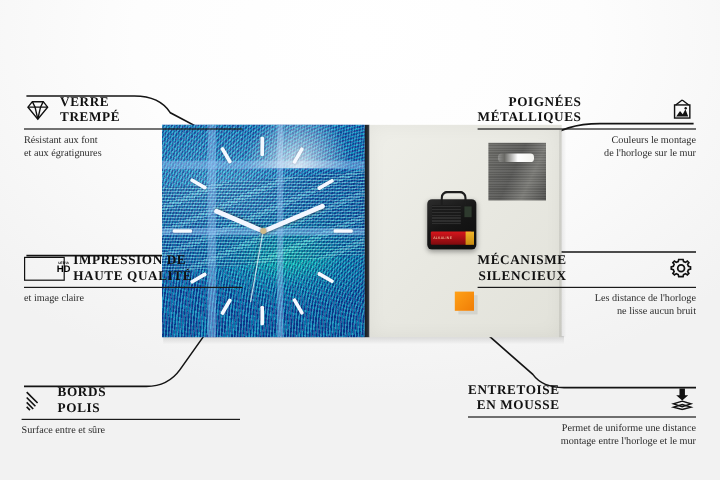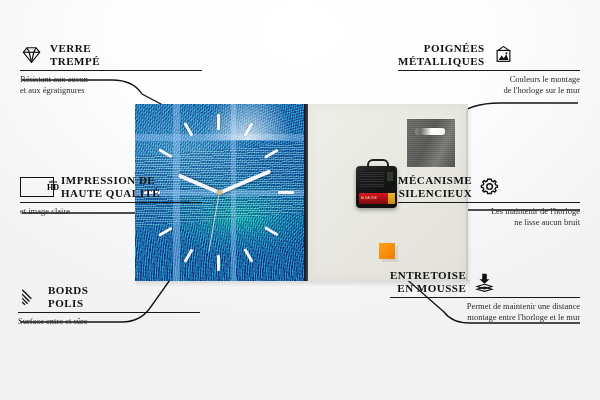--- a/index.html
+++ b/index.html
@@ -70,36 +70,36 @@
     font-family:"Liberation Sans",sans-serif;letter-spacing:.2px;}
   .foam{position:absolute;left:71px;top:139px;width:16px;height:16px;
     background:linear-gradient(135deg,#ffa117,#f07d06);
     box-shadow:3px 3px 0 rgba(0,0,0,.08);}
   .back-shadow{position:absolute;right:-4px;top:4px;width:6px;height:173px;
     background:linear-gradient(90deg,rgba(0,0,0,.10),rgba(0,0,0,0));}
   .floor-shadow{position:absolute;left:136px;top:280px;width:334px;height:7px;
     background:linear-gradient(180deg,rgba(0,0,0,.13),rgba(0,0,0,0));}
 
   
-  .callout{position:absolute;width:182px;}
+  .callout{position:absolute;width:182px;margin-top:37px;}
   .callout.right{text-align:right;}
   .co-head{display:flex;align-items:center;gap:7px;}
-  .callout.right .co-head{justify-content:flex-start;}
+  .callout.right .co-head{justify-content:space-between;}
   .co-title{font-size:11px;font-weight:bold;letter-spacing:.5px;color:#111;
     line-height:12.5px;text-transform:uppercase;}
   .co-rule{height:1px;background:#1a1a1a;margin:3px 0 3px;}
   .co-sub{font-size:8.5px;color:#2b2b2b;line-height:10.5px;}
   .ico{width:23px;height:20px;flex:0 0 23px;}
   .ico svg{display:block;width:23px;height:20px;}
 
   .conn{position:absolute;left:0;top:0;width:600px;height:400px;pointer-events:none;}
 
   .hd-box{display:inline-flex;flex-direction:column;align-items:center;justify-content:center;
     width:23px;height:20px;border:1.3px solid #111;box-sizing:border-box;
-    font-family:Liberation Serif, serif;line-height:1;padding-left:32px;}
+    font-family:Liberation Sans, sans-serif;line-height:1;padding-left:32px;}
   .hd-ultra{font-size:3.6px;font-weight:bold;letter-spacing:.2px;}
   .hd-hd{font-size:8px;font-weight:bold;}
 </style>
 </head>
 <body>
 
 <div id="stage">
 
   <svg class="conn" viewBox="0 0 600 400">
     <g fill="none" stroke="#141414" stroke-width="1.3">
@@ -182,21 +182,21 @@
               <path d="M17 3 L14.5 8 L12 19"></path>
         </g>
           </svg>
       </span>
       <div>
         <div class="co-title">VERRE</div>
         <div class="co-title">TREMPÉ</div>
       </div>
     </div>
     <div class="co-rule"></div>
-    <div class="co-sub">Résistant aux aucun</div>
+    <div class="co-sub">Résistant aux font</div>
     <div class="co-sub">et aux égratignures</div>
   </div>
 
   <div class="callout" style="left:20px;top:174px;">
     <div class="co-head">
       <span class="hd-box">
         <span class="hd-ultra">ultra</span>
         <span class="hd-hd">HD</span>
       </span>
       <div>
@@ -260,38 +260,38 @@
       <span class="ico">
         <svg viewBox="0 0 24 22">
             <g fill="none" stroke="#111" stroke-width="1.6">
           <path d="M12 3.2 l2.1.0 .5 2.0 1.9.8 1.7-1.2 1.5 1.5 -1.2 1.7 .8 1.9 2.0.5 0 2.1 -2.0.5 -.8 1.9 1.2 1.7 -1.5 1.5 -1.7-1.2 -1.9.8 -.5 2.0 -2.1 0 -2.1 0 -.5-2.0 -1.9-.8 -1.7 1.2 -1.5-1.5 1.2-1.7 -.8-1.9 -2.0-.5 0-2.1 2.0-.5 .8-1.9 -1.2-1.7 1.5-1.5 1.7 1.2 1.9-.8 .5-2.0 z" transform="translate(-0.6,-0.6) scale(0.95)"></path>
           <circle cx="11" cy="10.5" r="3.1"></circle>
         </g>
           </svg>
       </span>
     </div>
     <div class="co-rule"></div>
-    <div class="co-sub">Les maintenir de l'horloge</div>
+    <div class="co-sub">Les distance de l'horloge</div>
     <div class="co-sub">ne lisse aucun bruit</div>
   </div>
 
-  <div class="callout right" style="left:390px;top:269px;width:190px;font-family:Liberation Serif, serif;">
+  <div class="callout right" style="left:390px;top:282px;width:190px;font-family:Liberation Serif, serif;">
     <div class="co-head">
       <div>
         <div class="co-title">ENTRETOISE</div>
         <div class="co-title">EN MOUSSE</div>
       </div>
       <span class="ico">
         <svg viewBox="0 0 24 22">
             <g fill="none" stroke="#111" stroke-width="1.3">
           <path d="M9.5 2 H14.5 V8 H17.5 L12 13 L6.5 8 H9.5 Z" fill="#111" stroke="none"></path>
           <path d="M12 13.5 L20 16 L12 18.6 L4 16 Z"></path>
           <path d="M12 16.6 L20 19 L12 21.2 L4 19 Z"></path>
         </g>
           </svg>
       </span>
     </div>
     <div class="co-rule"></div>
-    <div class="co-sub">Permet de maintenir une distance</div>
+    <div class="co-sub">Permet de uniforme une distance</div>
     <div class="co-sub">montage entre l'horloge et le mur</div>
   </div>
 
 </div>
 
 </body></html>

